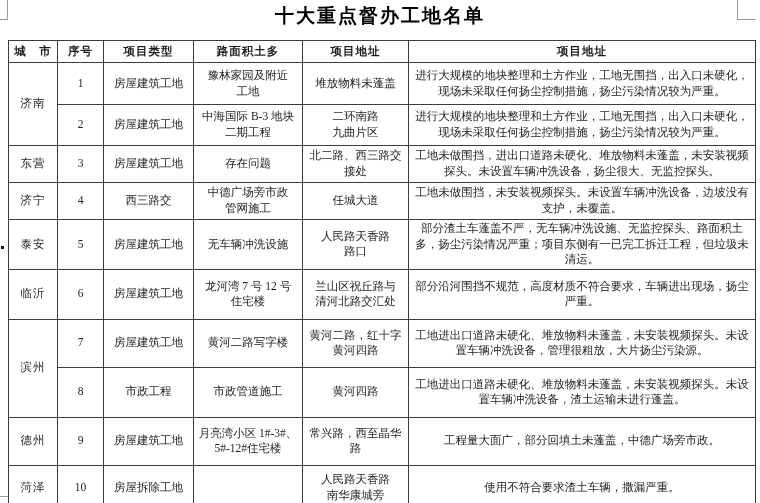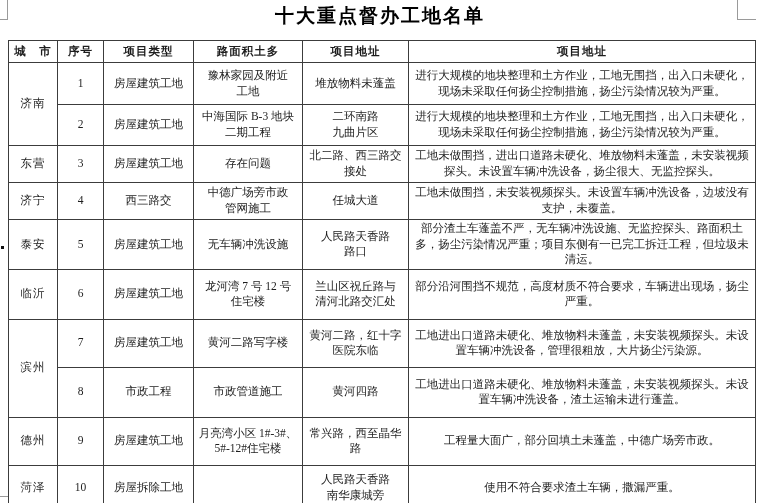--- a/index.html
+++ b/index.html
@@ -117,21 +117,21 @@
     <td>兰山区祝丘路与
 清河北路交汇处</td>
     <td class="problem">部分沿河围挡不规范，高度材质不符合要求，车辆进出现场，扬尘严重。</td>
   </tr>
   <tr style="height:48px">
     <td class="city" rowspan="2">滨州</td>
     <td>7</td>
     <td>房屋建筑工地</td>
     <td>黄河二路写字楼</td>
     <td>黄河二路，红十字
-医院东临</td>
+黄河四路</td>
     <td class="problem">工地进出口道路未硬化、堆放物料未蓬盖，未安装视频探头。未设置车辆冲洗设备，管理很粗放，大片扬尘污染源。</td>
   </tr>
   <tr style="height:50px">
     <td>8</td>
     <td>市政工程</td>
     <td>市政管道施工</td>
     <td>黄河四路</td>
     <td class="problem">工地进出口道路未硬化、堆放物料未蓬盖，未安装视频探头。未设置车辆冲洗设备，渣土运输未进行蓬盖。</td>
   </tr>
   <tr style="height:48px">

